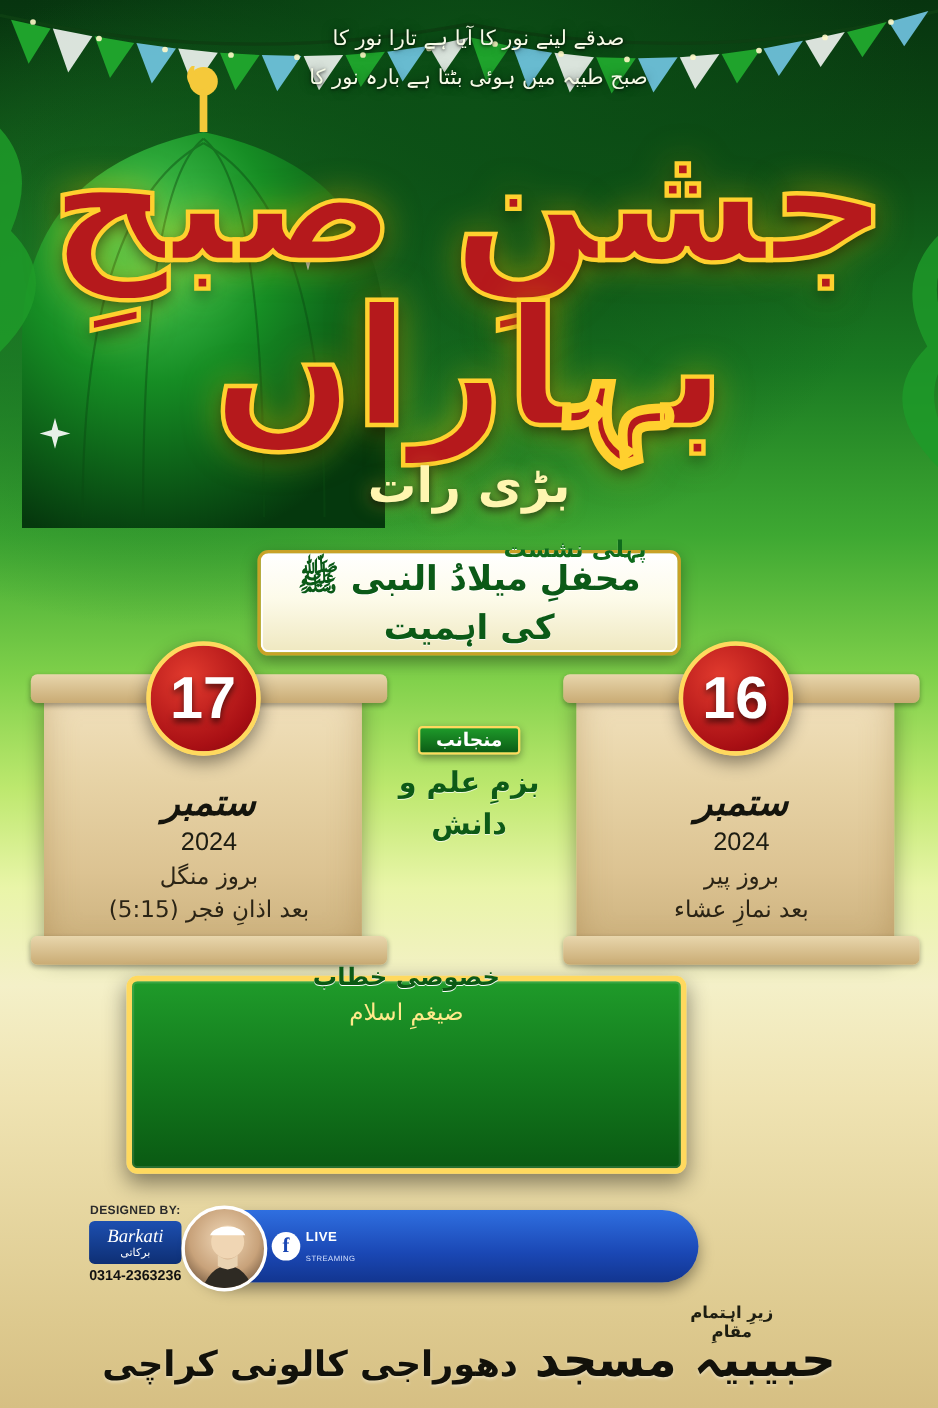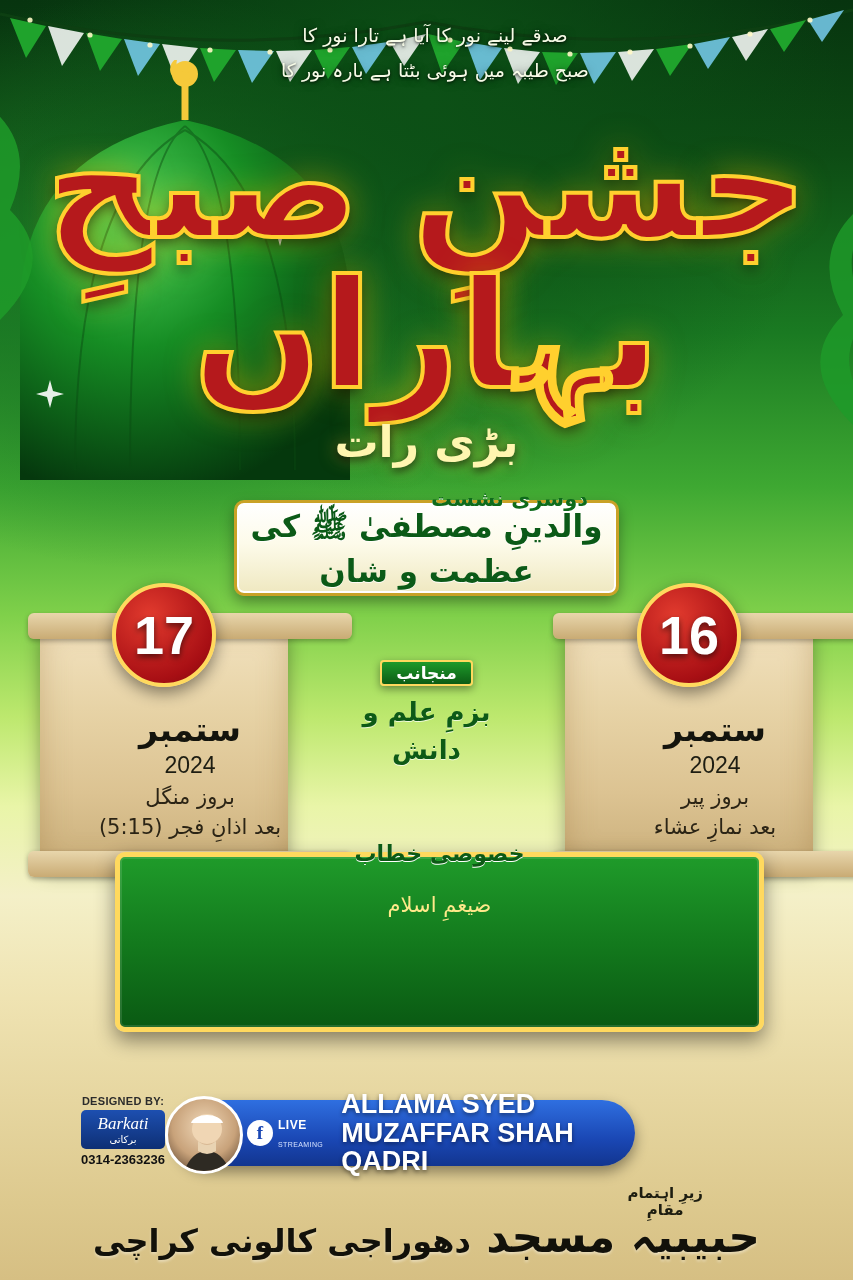--- a/index.html
+++ b/index.html
@@ -105,21 +105,21 @@
     padding: 0 10px; text-align: center;
     text-shadow: 0 1px 0 rgba(255,255,255,.8);
   }
 
   
   .scrolls {
     position: absolute; top: 625px; left: 40px; width: 773px;
     display: flex; flex-direction: row-reverse; justify-content: space-between;
   }
   .scroll {
-    position: relative; width: 248px; height: 240px;
+    position: relative; width: 289px; height: 240px;
     background: linear-gradient(180deg,#f2e2bf 0%,#e7d3a6 35%,#dcc392 70%,#cbb07c 100%);
     border-radius: 8px;
     box-shadow: 0 8px 18px rgba(0,0,0,.35), inset 0 0 30px rgba(150,110,50,.35);
     direction: rtl;
     overflow: visible;
   }
   .scroll::before, .scroll::after {
     content: ""; position: absolute; left: -10px; width: 320px; height: 22px;
     background: linear-gradient(180deg,#d9c characterize,#cdb07a);
   }
@@ -144,20 +144,21 @@
   }
   .scroll-inner {
     position: absolute; top: 64px; left: 0; width: 300px; height: 170px;
     display: flex; align-items: center; justify-content: center;
     text-align: center;
   }
   .scroll-month {
     font-family: "DejaVu Sans", sans-serif;
     font-size: 33px; font-weight: bold; color: #14140d;
     line-height: 1.3;
+    font-style: italic;
   }
   .scroll-year { font-size: 23px; color:#1d1d12; }
   .scroll-sub {
     font-family: "DejaVu Sans", sans-serif;
     font-size: 21px; color: #2b2415; margin-top: 6px;
   }
 
   
   .mid-ribbon {
     position: absolute; top: 660px; left: 50%; transform: translateX(-50%);
@@ -175,37 +176,37 @@
   .mid-text {
     margin-top: 8px;
     font-family: "DejaVu Sans", sans-serif;
     font-size: 26px; font-weight: bold; color: #0d5a16;
     line-height: 1.45;
     text-shadow: 0 1px 0 rgba(255,255,255,.7);
   }
 
   
   .speaker-panel {
-    position: absolute; top: 852px; left: 115px; width: 649px; height: 180px;
+    position: absolute; top: 887px; left: 115px; width: 509px; height: 180px;
     background: linear-gradient(180deg,#1f9b2a 0%,#137a1d 50%,#0a5a13 100%);
     border: 5px solid #ffd95e;
     border-radius: 10px;
     box-shadow: 0 8px 20px rgba(0,0,0,.45), inset 0 0 0 2px rgba(255,255,255,.12);
     direction: rtl; text-align: center;
   }
   .speaker-tag {
     position: absolute; top: -16px; left: 50%; transform: translateX(-50%);
     font-family: "DejaVu Sans", sans-serif;
     font-size: 22px; font-weight: bold; color: #0c5a15;
     background: transparent;
     text-shadow: 0 1px 0 #fff;
     white-space: nowrap;
   }
   .speaker-title {
-    margin-top: 36px;
+    margin-top: 16px;
     font-family: "DejaVu Sans", sans-serif;
     font-size: 21px; color: #ffe98a;
   }
   .speaker-name {
     margin-top: 2px;
     font-family: "DejaVu Sans", sans-serif;
     font-size: 56px; font-weight: bold; color: #fff;
     text-shadow: 0 4px 10px rgba(0,0,0,.6);
     line-height: 1.25;
   }
@@ -366,22 +367,22 @@
     <div>صبح طیبہ میں ہوئی بٹتا ہے بارہ نور کا</div>
   </div>
 
   <div class="title-block">
     <div class="title-main">جشنِ صبحِ بہاراں</div>
     <div class="title-sub">بڑی رات</div>
   </div>
 
   <div class="sessions">
     <div class="session">
-      <span class="session-label">دوسری نشست</span>
-      <span class="session-text">والدینِ مصطفیٰ ﷺ کی عظمت و شان</span>
+      <span class="session-label">پہلی نشست</span>
+      <span class="session-text">محفلِ میلادُ النبی ﷺ کی اہمیت</span>
     </div>
   </div>
 
   <div class="scrolls">
     <div class="scroll">
       <div class="scroll-curl-top"></div>
       <div class="scroll-curl-bot"></div>
       <div class="day-badge">16</div>
       <div class="scroll-inner">
         <div>
@@ -436,24 +437,20 @@
         <path d="M30,42 q9,8 18,0 l0,10 q-9,6 -18,0z" fill="#e9d3b2"></path>
       </svg>
     </div>
     <div class="fb-chip">
       <span class="fb-circle">f</span>
       <span>
         <span class="live-word">LIVE</span><br>
         <span class="live-sub">STREAMING</span>
       </span>
     </div>
-    <div class="live-name">
-      <span>ALLAMA SYED</span><br>
-      <span>MUZAFFAR SHAH QADRI</span>
-    </div>
   </div>
 
   <div class="mosque-tag">
     <div>زیرِ اہتمام</div>
     <div>مقامِ</div>
   </div>
   <div class="mosque-line">
     <span>حبیبیہ مسجد</span>
     <span class="loc">دھوراجی کالونی کراچی</span>
   </div>

